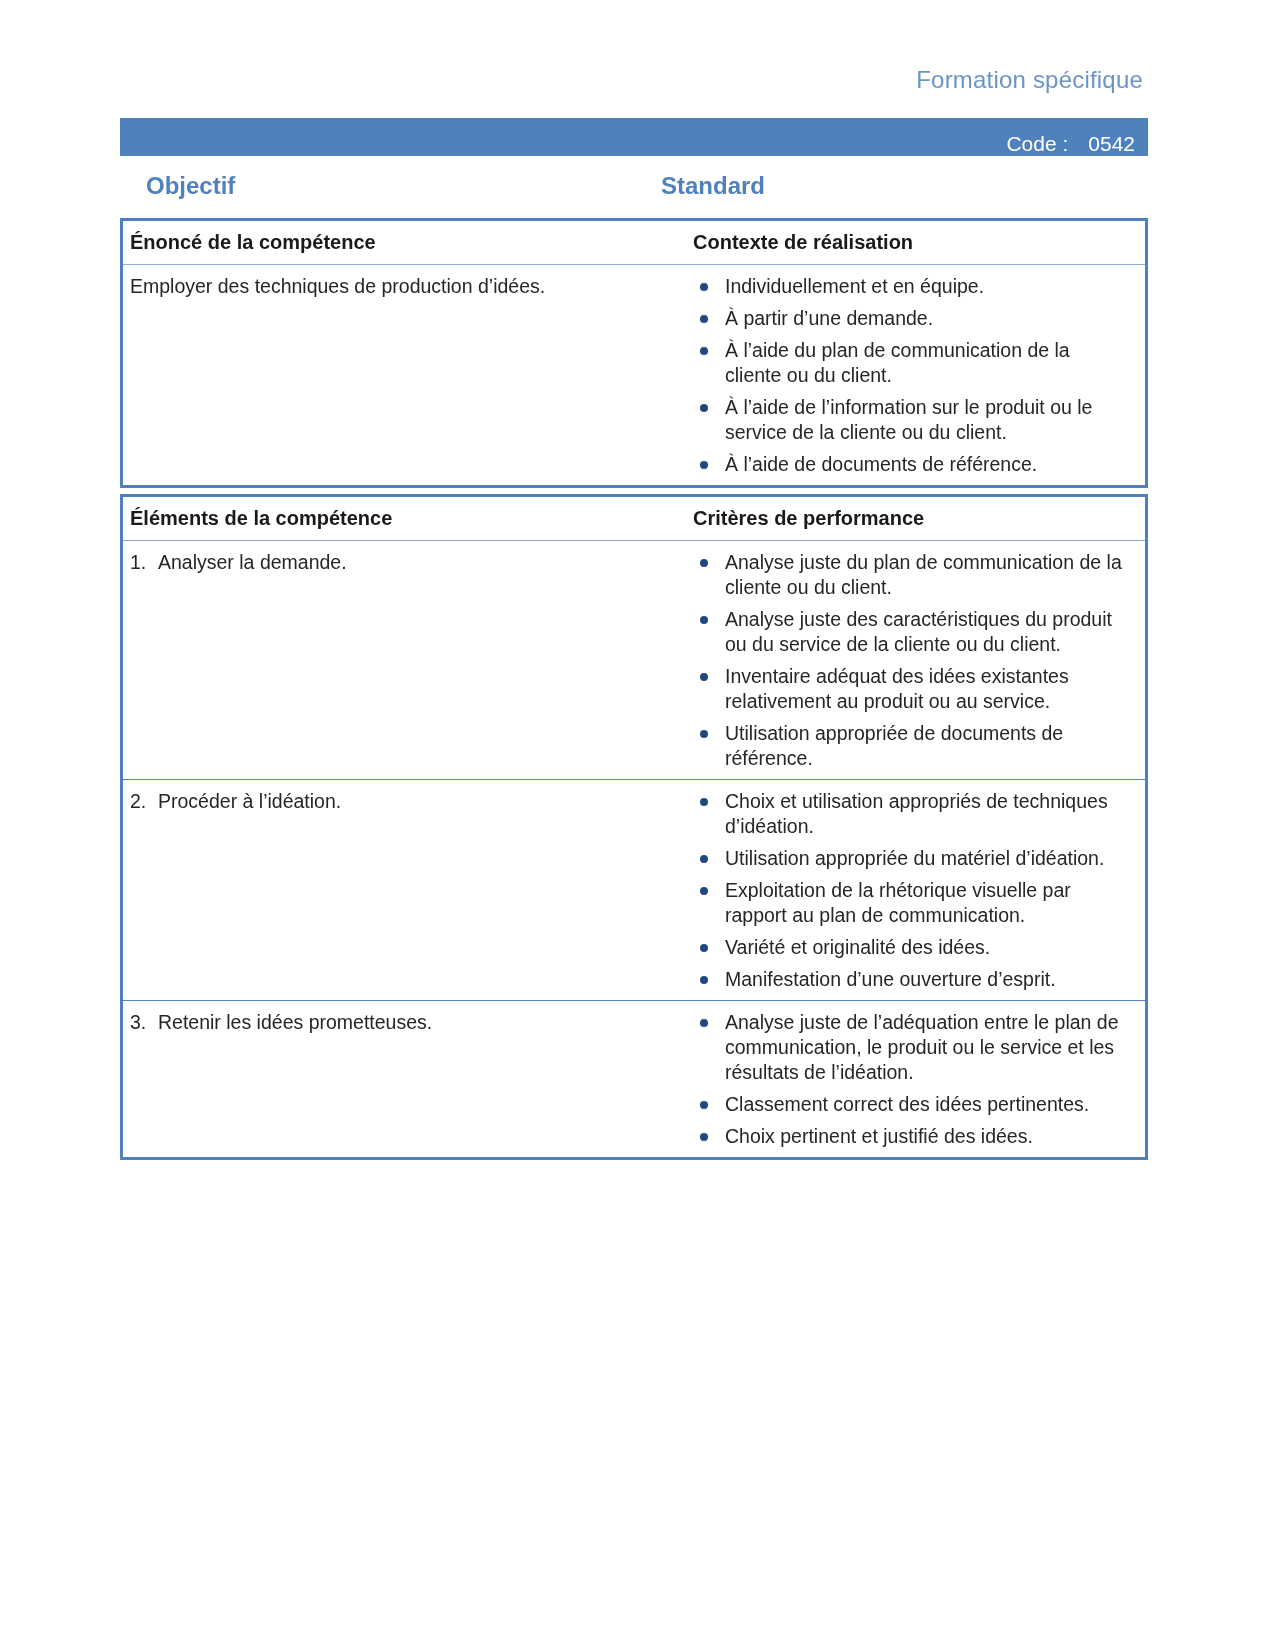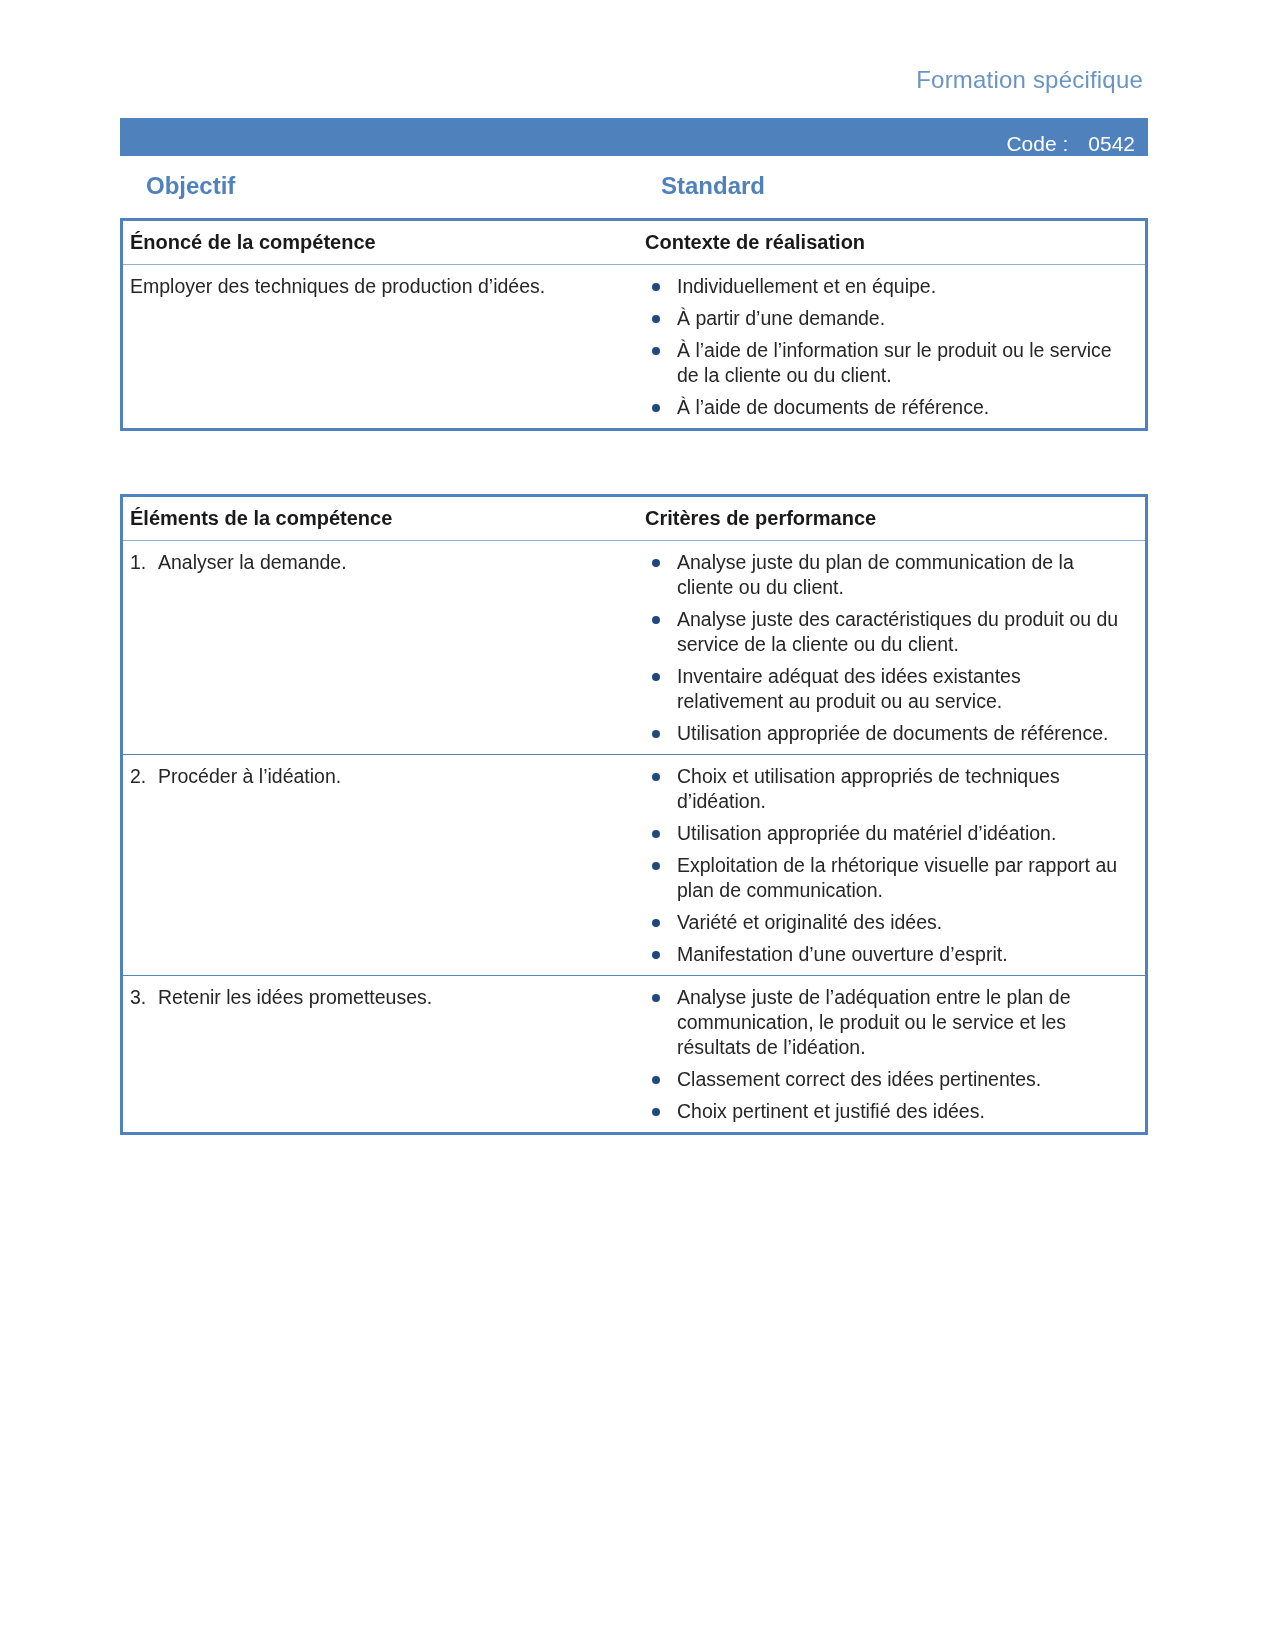--- a/index.html
+++ b/index.html
@@ -39,20 +39,21 @@
     box-sizing:border-box;
     border:3px solid #4f81bd;
     background:#ffffff;
     font-size:19.5px;line-height:25px;
   }
   .t1{top:218px;}
   .t2{top:494px;}
   .thead,.trow{
     display:grid;
     grid-template-columns:522px 1fr;
+    gap:48px;
   }
   .thead{border-bottom:1px solid #8fb0d6;}
   .trow + .trow{border-top:1.5px solid #5585bd;}
   .cell{box-sizing:border-box;}
   .c1{padding:9px 12px 8px 7px;}
   .c2{padding:9px 20px 8px 0;}
   .th{font-weight:bold;color:#1a1a1a;font-size:20px;}
   .thead .c1{padding-top:9px;padding-bottom:9px;}
   
   .numbered{display:flex;}
@@ -98,20 +99,21 @@
     <div class="thead">
       <div class="cell c1 th">Énoncé de la compétence</div>
       <div class="cell c2 th">Contexte de réalisation</div>
     </div>
     <div class="trow">
       <div class="cell c1">Employer des techniques de production d’idées.</div>
       <div class="cell c2">
         <ul class="blist">
           <li>Individuellement et en équipe.</li>
           <li>À partir d’une demande.</li>
+          <li>À l’aide du plan de communication de la cliente ou du client.</li>
           <li>À l’aide de l’information sur le produit ou le service de la cliente ou du client.</li>
           <li>À l’aide de documents de référence.</li>
         </ul>
       </div>
     </div>
   </div>
 
   <div class="ctable t2">
     <div class="thead">
       <div class="cell c1 th">Éléments de la compétence</div>

